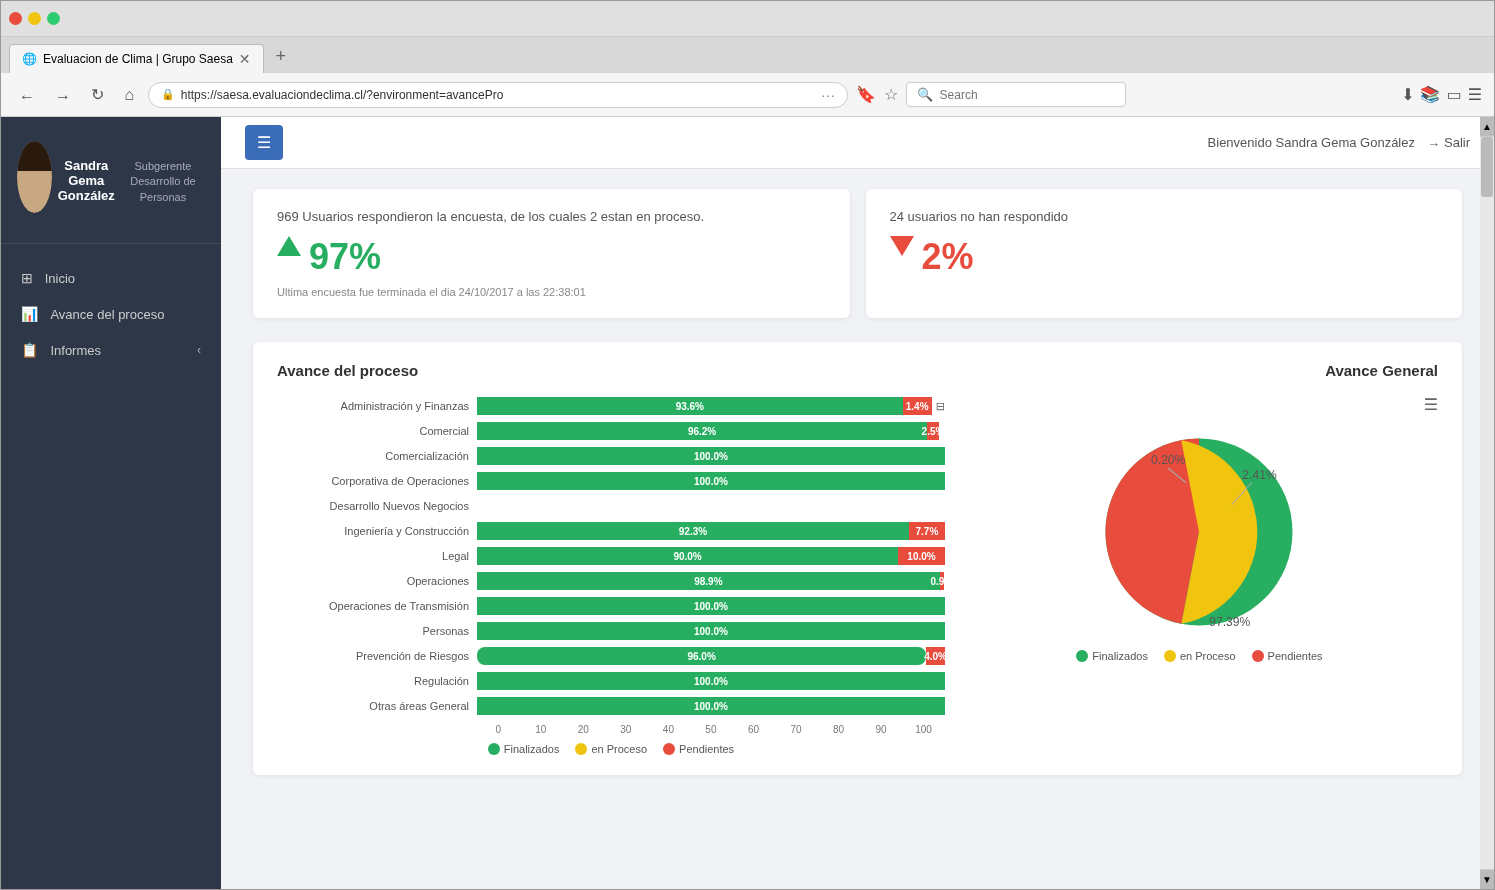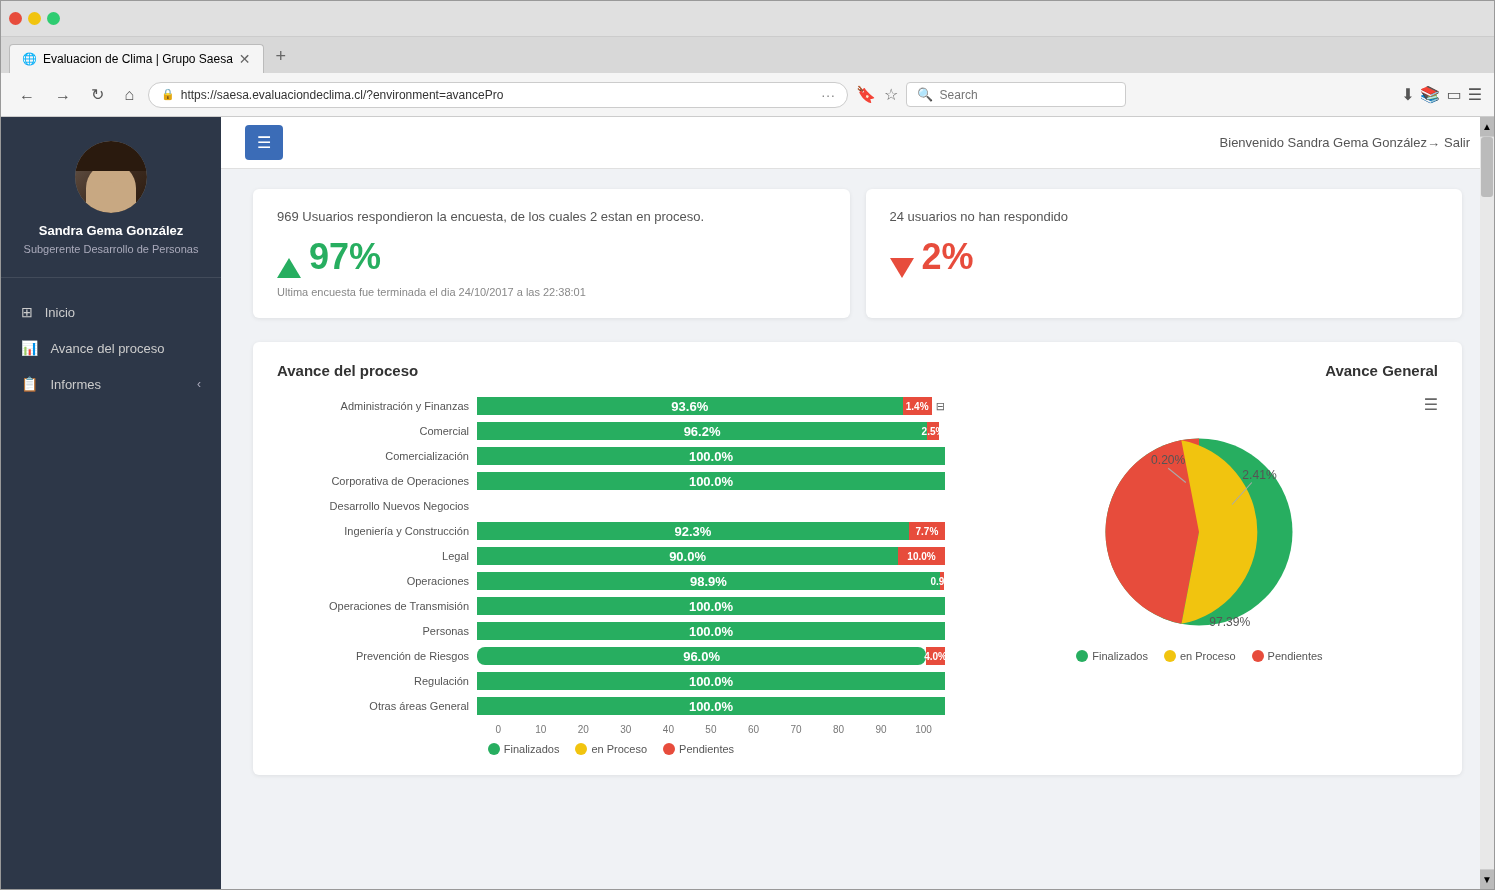--- a/index.html
+++ b/index.html
@@ -17,66 +17,66 @@
     .url-bar { flex: 1; max-width: 700px; background: white; border: 1px solid #ccc; border-radius: 20px; padding: 4px 12px; font-size: 12px; display: flex; align-items: center; gap: 6px; }
     .url-text { color: #333; font-size: 12px; flex: 1; }
     .search-box { background: white; border: 1px solid #ccc; border-radius: 4px; padding: 4px 10px; display: flex; align-items: center; gap: 6px; min-width: 220px; }
     .search-icon-sym { color: #999; }
     .search-input { border: none; outline: none; font-size: 12px; color: #333; width: 160px; }
     .nav-tools { display: flex; align-items: center; gap: 6px; margin-left: auto; color: #555; }
 
     
     .app-container { display: flex; flex: 1; overflow: hidden; }
     .sidebar { width: 220px; background: #2d3748; color: white; display: flex; flex-direction: column; flex-shrink: 0; }
-    .sidebar-profile { padding: 24px 16px 20px; display: flex; flex-direction: column; align-items: center; text-align: center; border-bottom: 1px solid rgba(255,255,255,0.1); }
+    .sidebar-profile { padding: 24px 16px 20px; display: flex; flex-direction: row; align-items: center; text-align: center; border-bottom: 1px solid rgba(255,255,255,0.1); }
     .avatar { width: 72px; height: 72px; border-radius: 50%; background: #666; overflow: hidden; display: flex; align-items: center; justify-content: center; margin-bottom: 10px; }
     .profile-name { font-size: 13px; font-weight: bold; color: white; margin-bottom: 4px; }
     .profile-role { font-size: 11px; color: #aab; line-height: 1.4; }
     .sidebar-nav { padding: 16px 0; flex: 1; }
     .nav-item { display: flex; align-items: center; gap: 12px; padding: 10px 20px; color: #ccc; cursor: pointer; font-size: 13px; }
     .nav-icon { font-size: 14px; }
     .nav-label { font-size: 13px; }
     .nav-item.has-sub { justify-content: space-between; }
     .nav-item.has-sub .left { display: flex; align-items: center; gap: 12px; }
 
     
     .main-content { flex: 1; background: #f0f2f5; overflow-y: auto; display: flex; flex-direction: column; }
     .topbar { background: white; padding: 8px 24px; display: flex; align-items: center; justify-content: space-between; border-bottom: 1px solid #e0e0e0; min-height: 52px; }
     .menu-btn { background: #3b6cb7; color: white; border: none; border-radius: 4px; padding: 8px 12px; cursor: pointer; font-size: 16px; }
-    .topbar-right { display: flex; align-items: center; color: #555; font-size: 13px; }
+    .topbar-right { display: flex; align-items: center; gap: 12px; color: #555; font-size: 13px; }
     .logout-btn { background: none; border: none; color: #555; cursor: pointer; display: flex; align-items: center; gap: 4px; font-size: 13px; }
 
     .content-area { padding: 20px 32px; flex: 1; }
 
     
     .stats-row { display: flex; gap: 16px; margin-bottom: 24px; }
     .stat-card { background: white; border-radius: 6px; padding: 20px 24px; flex: 1; box-shadow: 0 1px 4px rgba(0,0,0,0.08); }
     .stat-desc { color: #555; font-size: 13px; margin-bottom: 12px; }
-    .stat-value { font-size: 36px; font-weight: bold; display: flex; align-items: flex-end; gap: 8px; margin-bottom: 8px; }
+    .stat-value { font-size: 36px; font-weight: bold; display: flex; align-items: flex-start; gap: 8px; margin-bottom: 8px; }
     .stat-value.green { color: #27ae60; }
     .stat-value.red { color: #e74c3c; }
     .triangle-up { width: 0; height: 0; border-left: 12px solid transparent; border-right: 12px solid transparent; border-bottom: 20px solid #27ae60; display: inline-block; }
     .triangle-down { width: 0; height: 0; border-left: 12px solid transparent; border-right: 12px solid transparent; border-top: 20px solid #e74c3c; display: inline-block; }
     .stat-note { color: #888; font-size: 11px; }
 
     
     .process-section { background: white; border-radius: 6px; padding: 20px 24px; box-shadow: 0 1px 4px rgba(0,0,0,0.08); }
     .section-header { display: flex; justify-content: space-between; align-items: center; margin-bottom: 16px; }
     .section-title { font-size: 15px; font-weight: bold; color: #333; }
     .charts-row { display: flex; gap: 16px; }
     .bar-chart-container { flex: 1.4; }
     .pie-chart-container { flex: 1; display: flex; flex-direction: column; align-items: center; }
     .pie-header { width: 100%; display: flex; justify-content: flex-end; margin-bottom: 8px; }
     .hamburger-icon { color: #666; font-size: 16px; cursor: pointer; }
 
     
     .bar-row { display: flex; align-items: center; margin-bottom: 3px; height: 22px; }
     .bar-label { width: 200px; text-align: right; font-size: 11px; color: #555; padding-right: 8px; flex-shrink: 0; }
     .bar-track { flex: 1; display: flex; height: 18px; position: relative; }
-    .bar-green { background: #27ae60; height: 18px; display: flex; align-items: center; justify-content: center; color: white; font-size: 13px; font-weight: bold; }
+    .bar-green { background: #27ae60; height: 18px; display: flex; align-items: center; justify-content: center; color: white; font-size: 10px; font-weight: bold; }
     .bar-red { background: #e74c3c; height: 18px; display: flex; align-items: center; justify-content: center; color: white; font-size: 10px; font-weight: bold; }
 
     .x-axis { display: flex; margin-left: 200px; padding-top: 4px; }
     .x-label { flex: 1; text-align: center; font-size: 10px; color: #777; }
 
     .legend { display: flex; gap: 16px; justify-content: center; margin-top: 8px; }
     .legend-item { display: flex; align-items: center; gap: 4px; font-size: 11px; color: #555; }
     .legend-dot { width: 12px; height: 12px; border-radius: 50%; }
     .main-wrapper { flex: 1; display: flex; position: relative; }
   </style>

